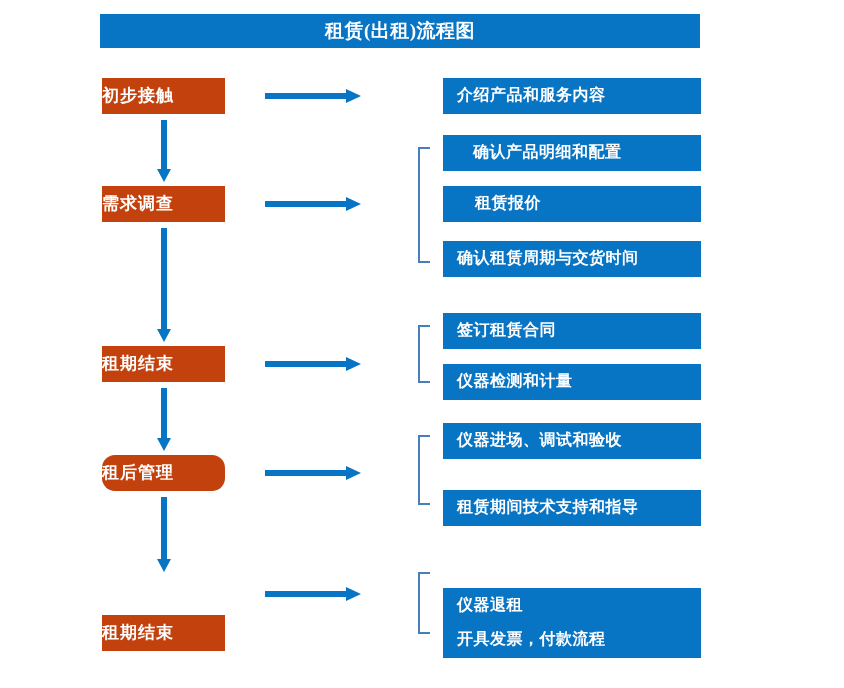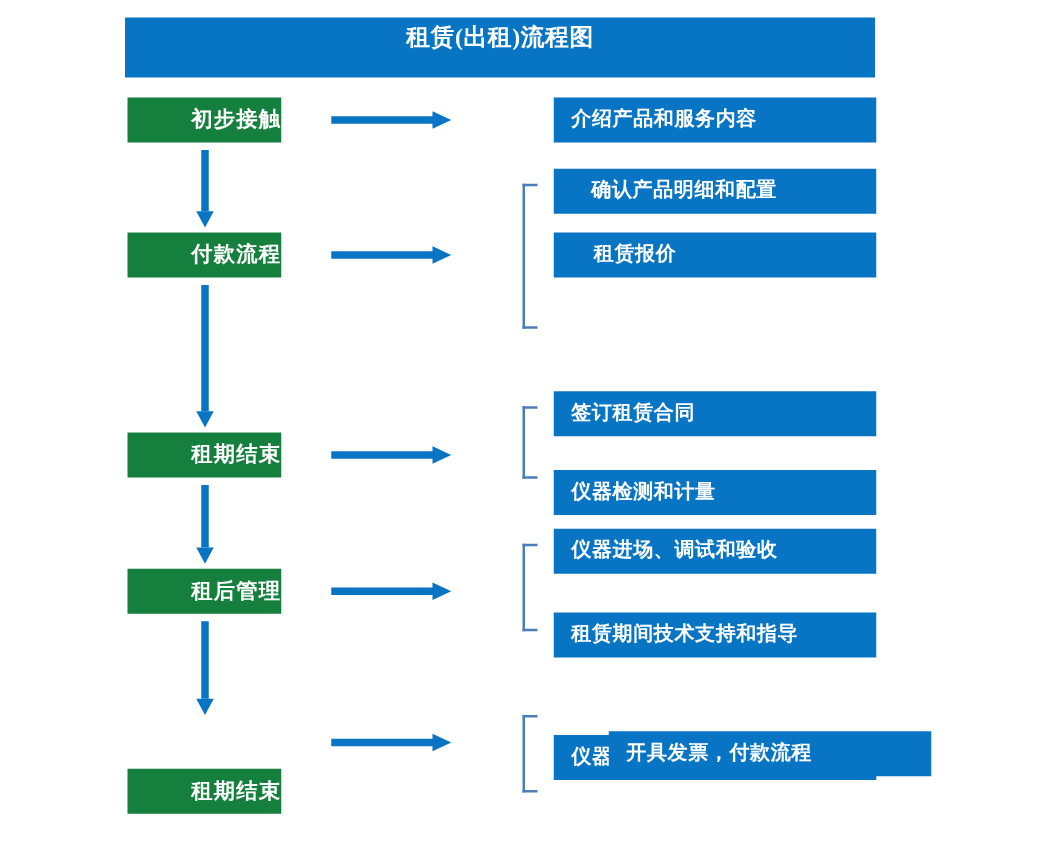--- a/index.html
+++ b/index.html
@@ -18,43 +18,43 @@
     background: #ffffff;
     overflow: hidden;
   }
 
   
   .title-bar {
     position: absolute;
     left: 100px;
     top: 14px;
     width: 600px;
-    height: 48px;
+    height: 34px;
     background: #0874c4;
     color: #ffffff;
     font-size: 19px;
     font-weight: bold;
     line-height: 34px;
     text-align: center;
     letter-spacing: 0.5px;
     white-space: nowrap;
   }
 
   
   .stage-box {
     position: absolute;
     left: 102px;
     width: 123px;
     height: 36px;
-    background: #15803d;
+    background: #c2410c;
     color: #ffffff;
     font-size: 17px;
     font-weight: bold;
     line-height: 36px;
-    text-align: right;
+    text-align: left;
     letter-spacing: 1px;
     white-space: nowrap;
   }
 
   
   .detail-box {
     position: absolute;
     left: 443px;
     width: 258px;
     height: 36px;
@@ -133,25 +133,25 @@
 </style>
 </head>
 <body>
 
 <div id="flowchart-canvas">
 
   <div class="title-bar">租赁(出租)流程图</div>
 
   <div class="stage-box" style="top:78px;">初步接触</div>
 
-  <div class="stage-box" style="top:186px;">付款流程</div>
+  <div class="stage-box" style="top:186px;">需求调查</div>
 
   <div class="stage-box" style="top:346px;">租期结束</div>
 
-  <div class="stage-box" style="top:455px;">租后管理</div>
+  <div class="stage-box" style="top:455px;border-radius:13px;">租后管理</div>
 
   <div class="stage-box" style="top:576px;margin-top:39px;">租期结束</div>
 
   <div class="v-arrow" style="top:120px; height:62px;">
     <div class="shaft" style="height:49px;"></div>
     <div class="head" style="top:49px;"></div>
   </div>
 
   <div class="v-arrow" style="top:228px; height:114px;">
     <div class="shaft" style="height:101px;"></div>
@@ -197,26 +197,27 @@
   <div class="bracket" style="top:325px; height:58px;"></div>
   <div class="bracket" style="top:435px; height:70px;"></div>
   <div class="bracket" style="top:572px; height:62px;"></div>
 
   <div class="detail-box" style="top:78px;">介绍产品和服务内容</div>
 
   <div class="detail-box" style="top:135px;padding-left:30px;">确认产品明细和配置</div>
 
   <div class="detail-box" style="top:186px;padding-left:32px;">租赁报价</div>
 
+  <div class="detail-box" style="top:241px;">确认租赁周期与交货时间</div>
 
   <div class="detail-box" style="top:313px;">签订租赁合同</div>
 
-  <div class="detail-box" style="top:364px;margin-top:12px;">仪器检测和计量</div>
+  <div class="detail-box" style="top:364px;">仪器检测和计量</div>
 
   <div class="detail-box" style="top:423px;">仪器进场、调试和验收</div>
 
   <div class="detail-box" style="top:490px;">租赁期间技术支持和指导</div>
 
   <div class="detail-box" style="top:588px;">仪器退租</div>
 
-  <div class="detail-box" style="top:585px;margin-left:44px;">开具发票，付款流程</div>
+  <div class="detail-box" style="top:622px;">开具发票，付款流程</div>
 
 </div>
 
 </body></html>

